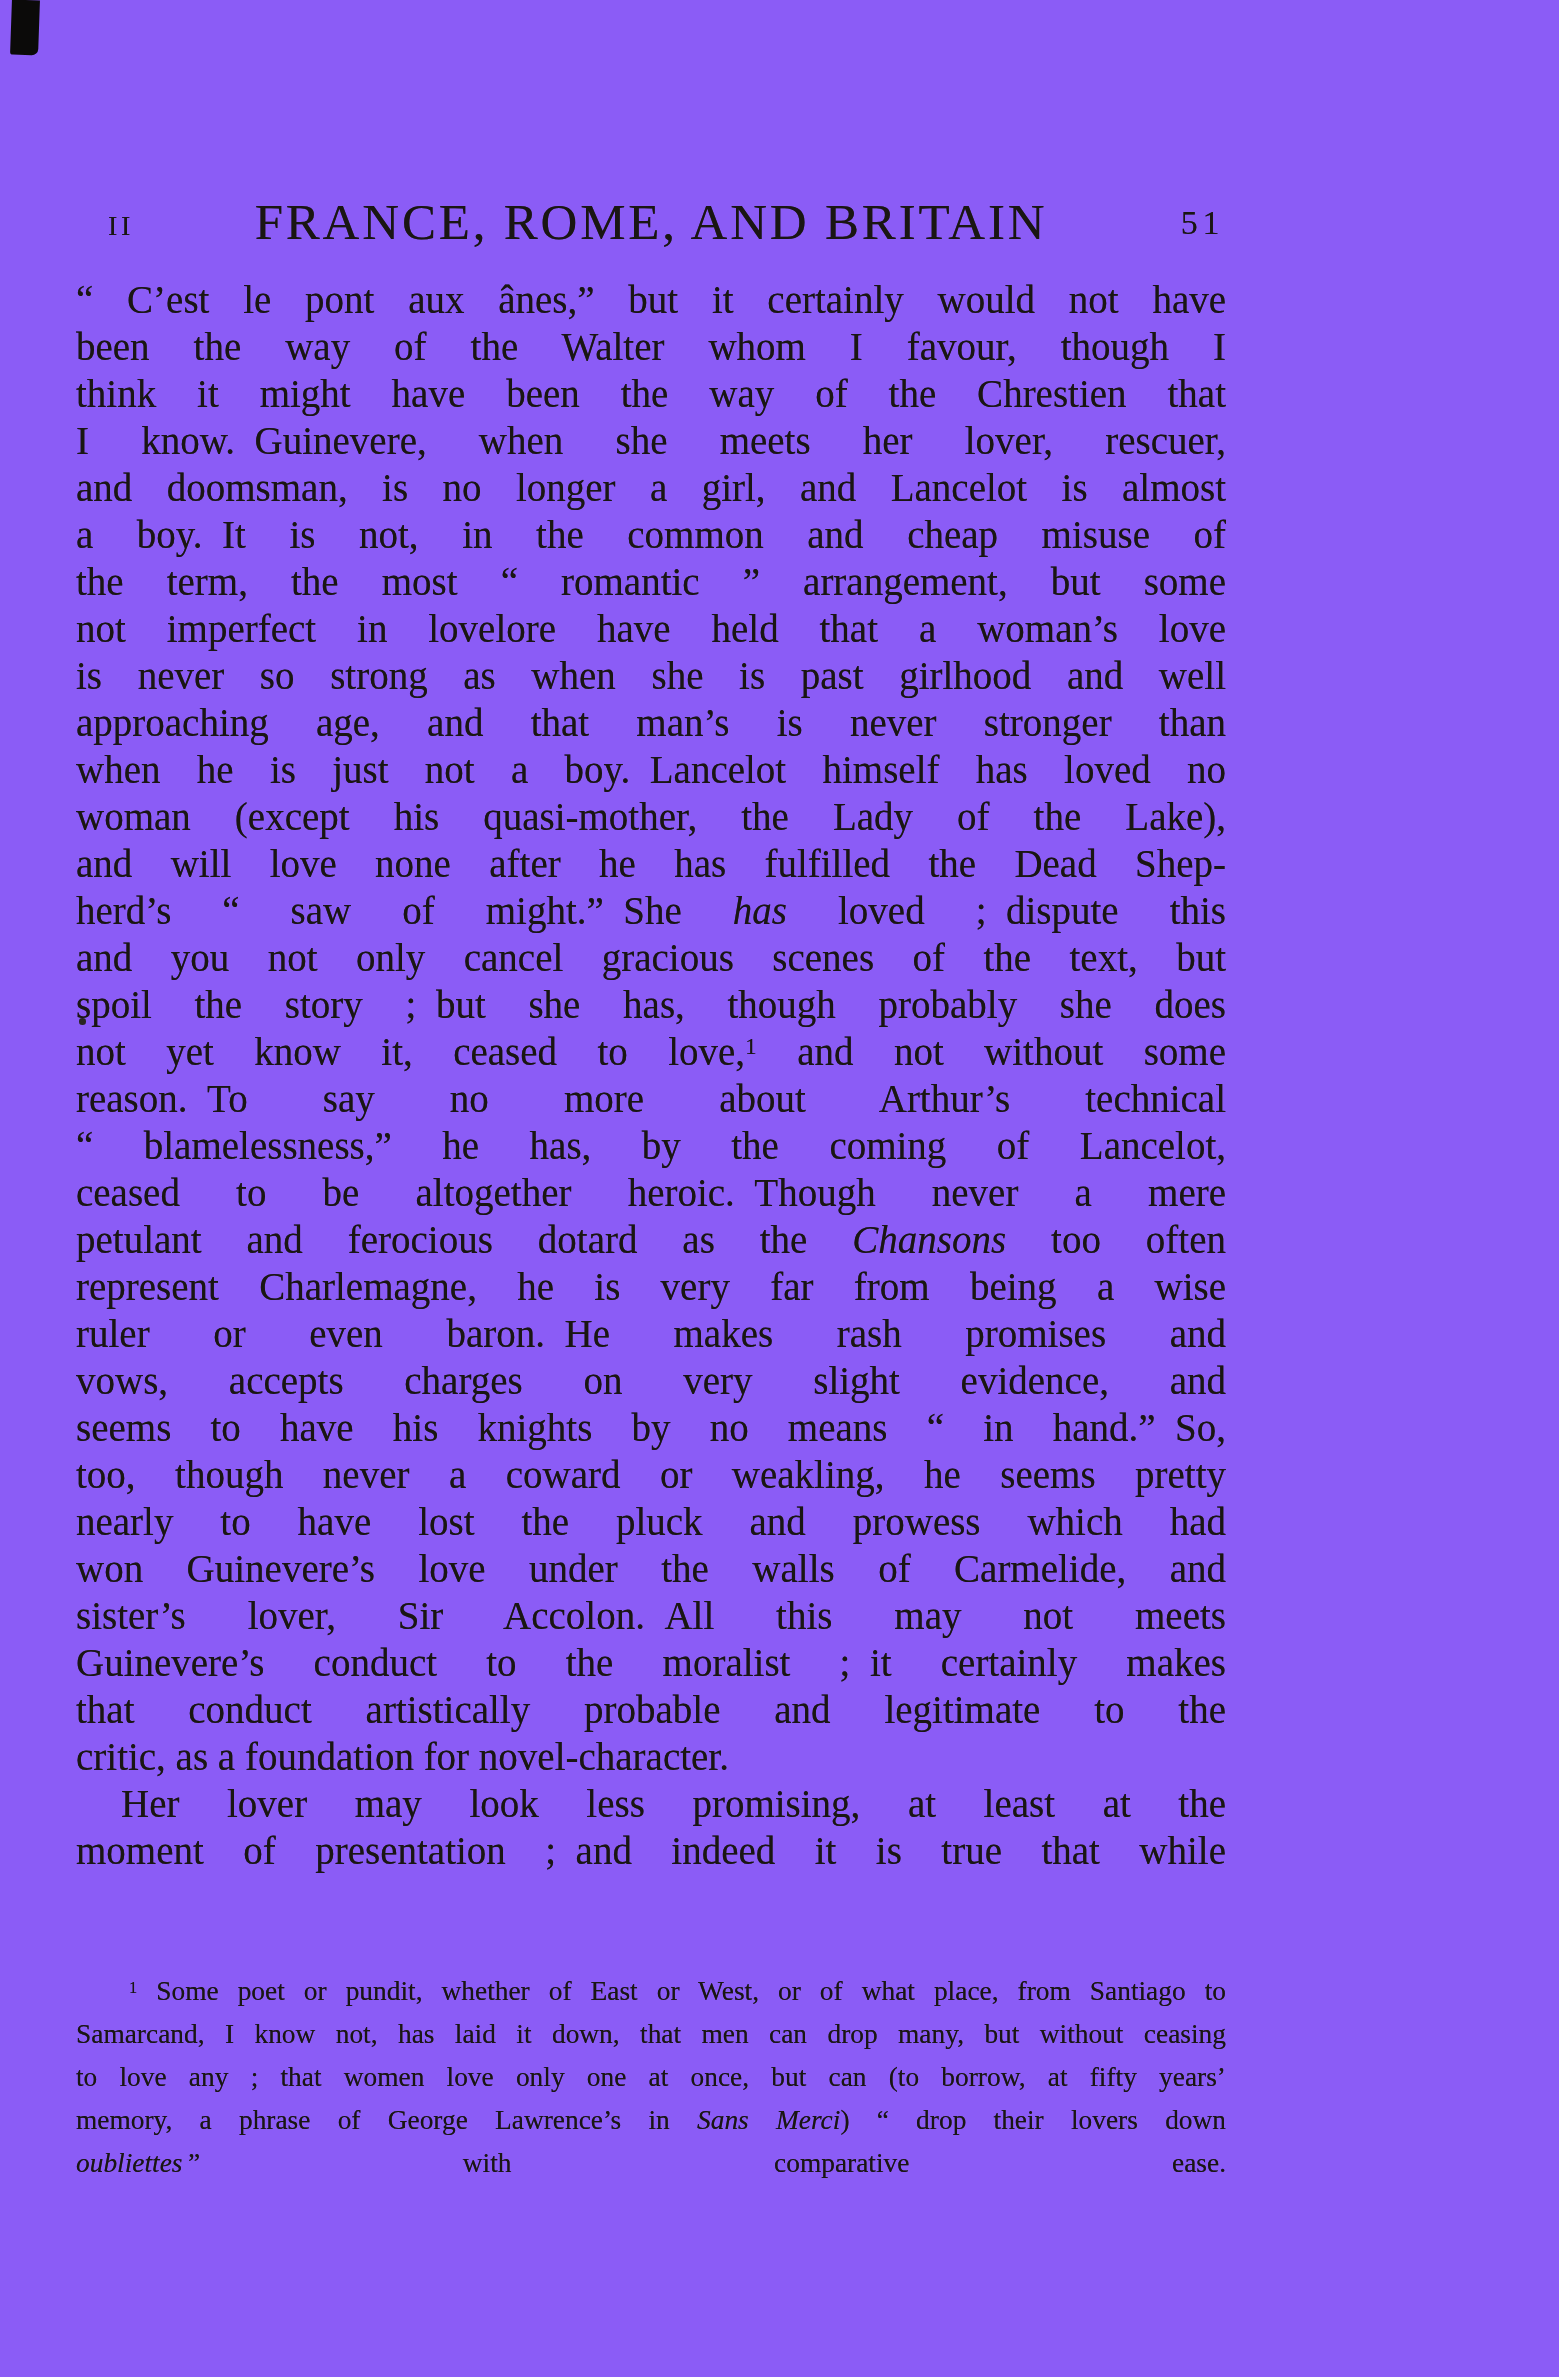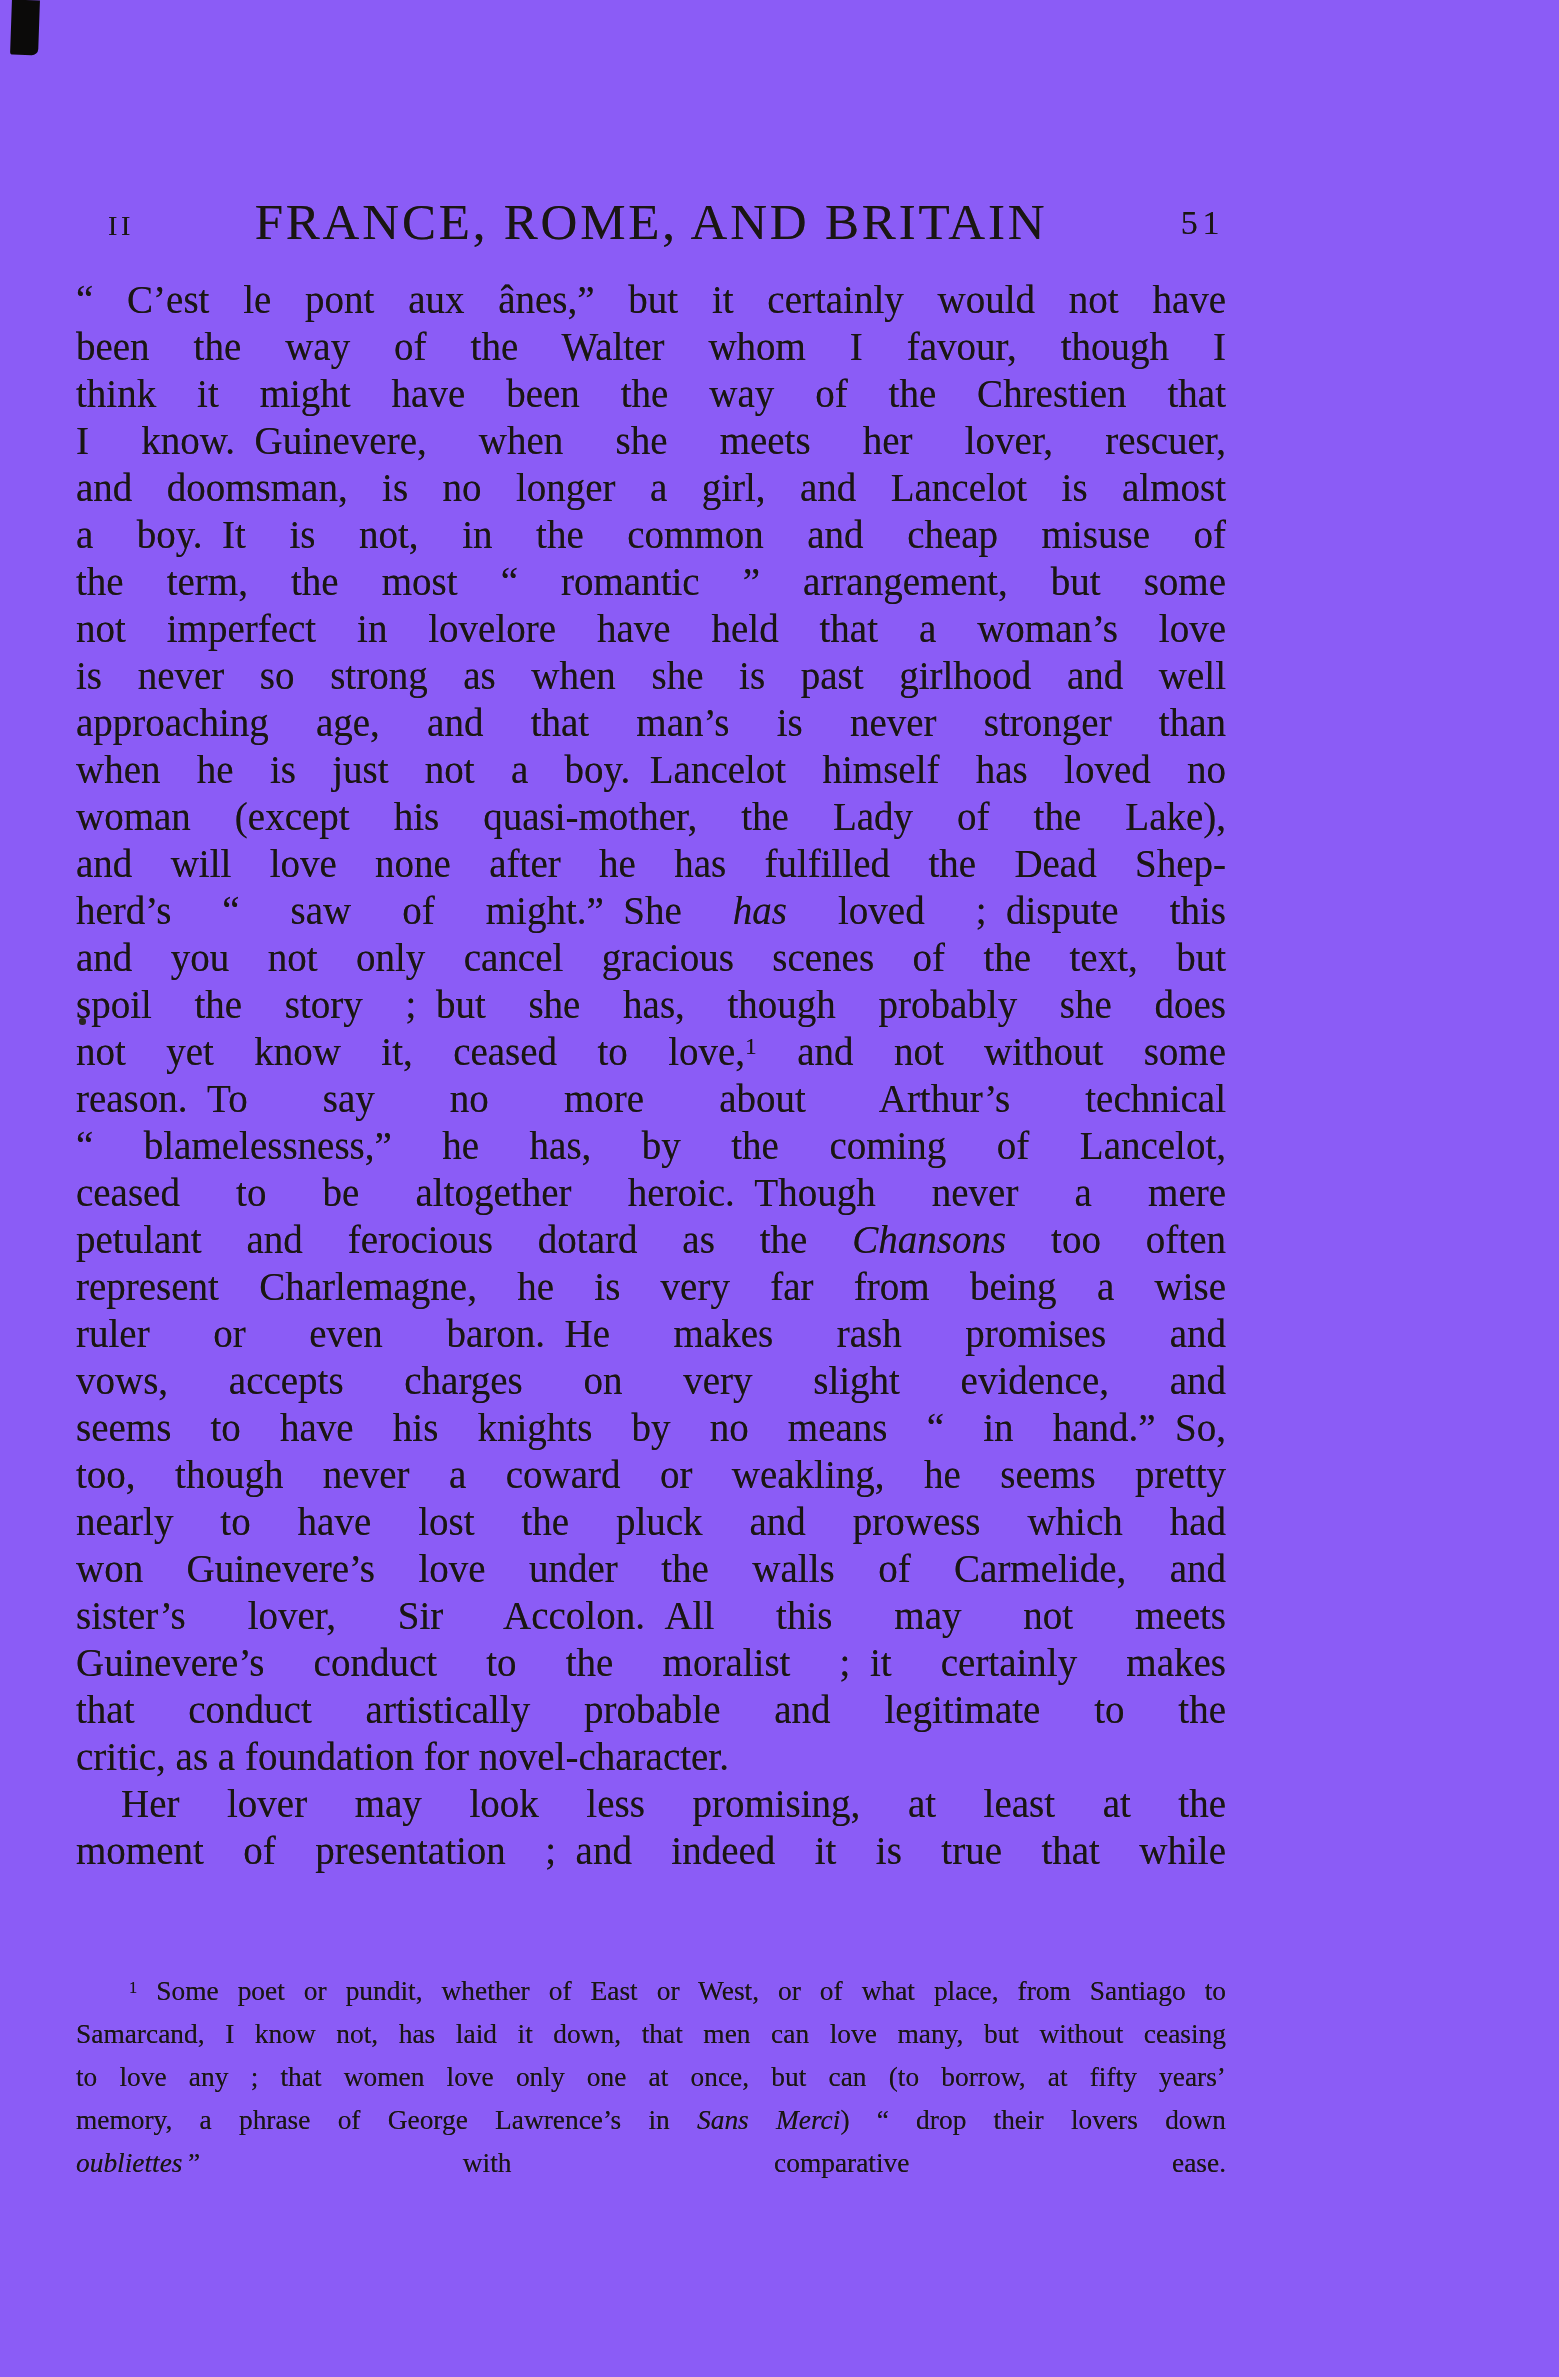--- a/index.html
+++ b/index.html
@@ -164,21 +164,21 @@
         <div class="line ind"><span>Her lover may look less promising, at least at the</span></div>
         <div class="line"><span>moment of presentation ; and indeed it is true that while</span></div>
       </div>
     </div>
 
   <div class="ink-dot"></div>
 
   <div class="footnote">
       <div class="para">
         <div class="line ind"><sup>1</sup><span> Some poet or pundit, whether of East or West, or of what place, from Santiago to</span></div>
-        <div class="line"><span>Samarcand, I know not, has laid it down, that men can love many, but without ceasing</span></div>
+        <div class="line"><span>Samarcand, I know not, has laid it down, that men can drop many, but without ceasing</span></div>
         <div class="line"><span>to love any ; that women love only one at once, but can (to borrow, at fifty years’</span></div>
         <div class="line"><span>memory, a phrase of George Lawrence’s in </span><i>Sans Merci</i><span>) “ drop their lovers down</span></div>
         <div class="line nojust"><i>oubliettes</i><span> ” with comparative ease.</span></div>
       </div>
     </div>
 
 </div>
 
 
 </body></html>

